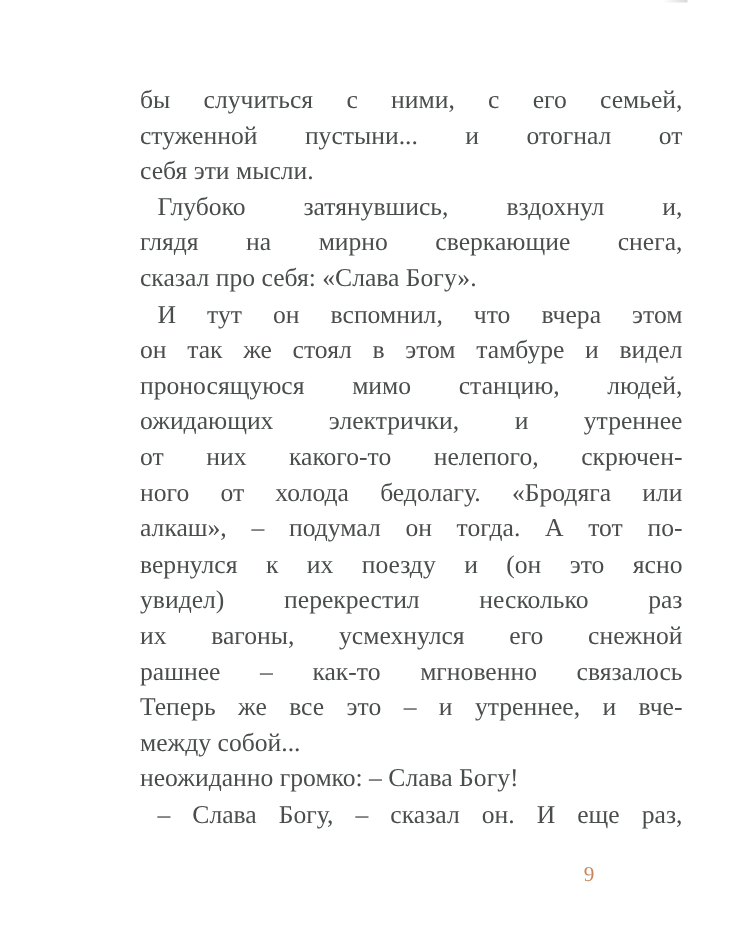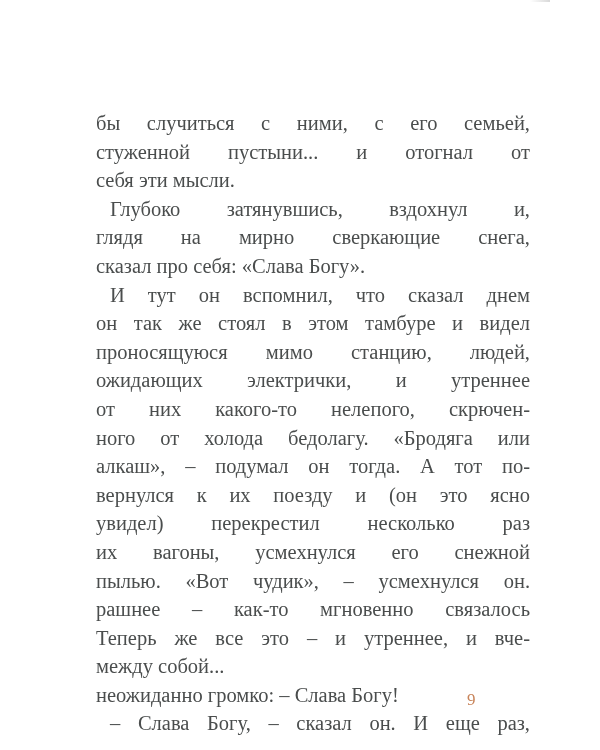--- a/index.html
+++ b/index.html
@@ -22,29 +22,28 @@
     .corner-mark {
       position: absolute;
       right: 50px;
       top: 0;
       width: 20px;
       height: 2px;
       background: linear-gradient(to right, #ffffff, #d8d8d8);
     }
     .text-block {
       position: absolute;
-      left: 96px;
+      left: 112px;
       top: 66px;
       width: 434px;
       font-family: "Liberation Serif", "DejaVu Serif", serif;
       font-size: 20.5px;
       line-height: 28.6px;
       color: #4a4d4d;
       text-align: justify;
-      margin-top: 43px;
     }
     .line {
       display: block;
       white-space: nowrap;
       text-align: justify;
       text-align-last: justify;
       height: 28.6px;
     }
     .line.last {
       text-align-last: left;
@@ -75,31 +74,30 @@
       <span class="line last">себя эти мысли.</span>
     </div>
 
     <div>
       <span class="line indent">Глубоко затянувшись, вздохнул и,</span>
       <span class="line">глядя на мирно сверкающие снега,</span>
       <span class="line last">сказал про себя: «Слава Богу».</span>
     </div>
 
     <div>
-      <span class="line indent">И тут он вспомнил, что сказал днем</span>
+      <span class="line indent">И тут он вспомнил, что вчера этом</span>
       <span class="line">он так же стоял в этом тамбуре и видел</span>
       <span class="line">проносящуюся мимо станцию, людей,</span>
       <span class="line">ожидающих электрички, и утреннее</span>
       <span class="line">от них какого-то нелепого, скрючен-</span>
       <span class="line">ного от холода бедолагу. «Бродяга или</span>
       <span class="line">алкаш», – подумал он тогда. А тот по-</span>
       <span class="line">вернулся к их поезду и (он это ясно</span>
       <span class="line">увидел) перекрестил несколько раз</span>
       <span class="line">их вагоны, усмехнулся его снежной</span>
-      <span class="line">пылью. «Вот чудик», – усмехнулся он.</span>
       <span class="line">рашнее – как-то мгновенно связалось</span>
       <span class="line">Теперь же все это – и утреннее, и вче-</span>
       <span class="line last">между собой...</span>
     </div>
 
     <div>
       <span class="line last">неожиданно громко: – Слава Богу!</span>
       <span class="line indent">– Слава Богу, – сказал он. И еще раз,</span>
     </div>
   </div>

